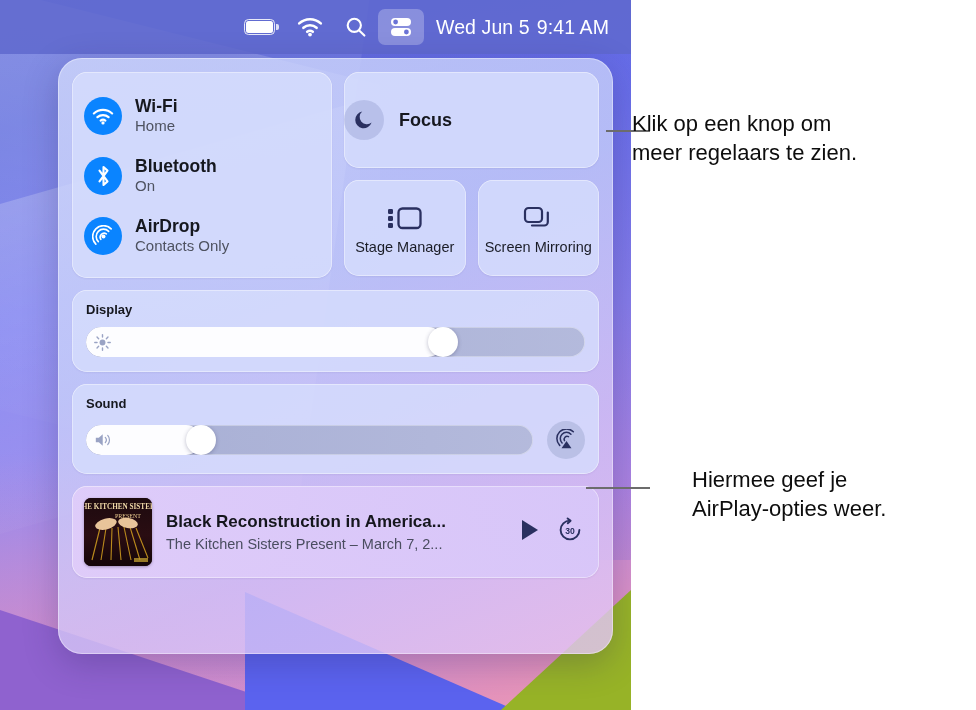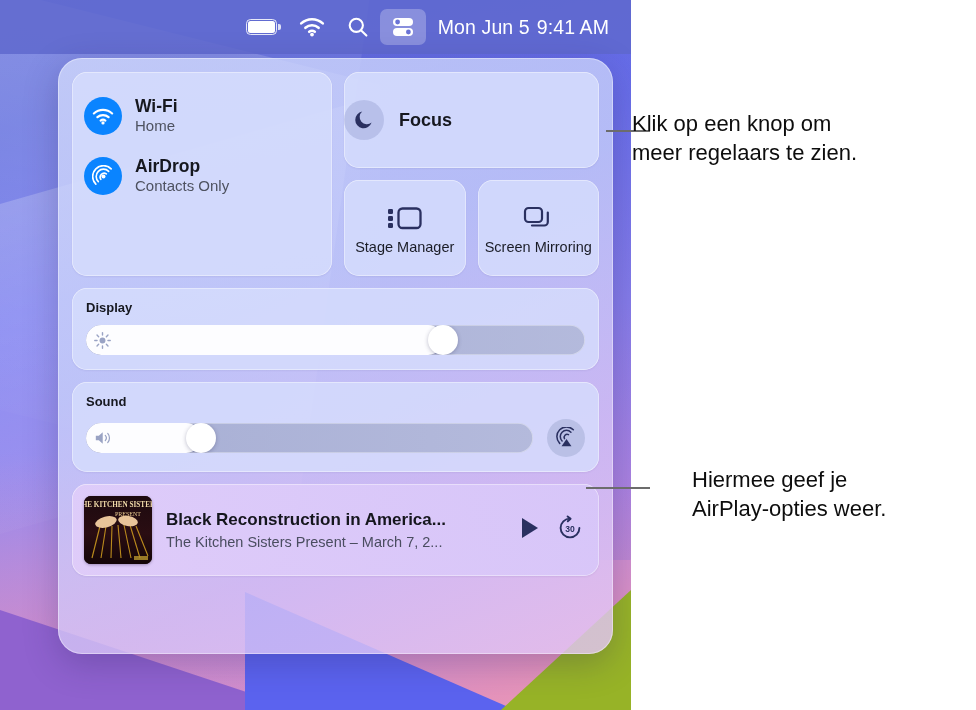--- a/index.html
+++ b/index.html
@@ -242,21 +242,21 @@
 
       <div class="mb-item active">
         <svg width="24" height="22" viewBox="0 0 24 22">
           <rect x="2" y="2" width="20" height="8" rx="4" fill="#ffffff"></rect>
           <circle cx="6.6" cy="6" r="2.4" fill="#6b74d6"></circle>
           <rect x="2" y="12" width="20" height="8" rx="4" fill="#ffffff"></rect>
           <circle cx="17.4" cy="16" r="2.4" fill="#6b74d6"></circle>
         </svg>
       </div>
 
-      <div class="mb-clock"><span>Mon Jun 5</span><span class="sp"></span><span>9:41 AM</span></div>
+      <div class="mb-clock"><span>Wed Jun 5</span><span class="sp"></span><span>9:41 AM</span></div>
     </div>
 
     <div id="cc">
 
       <div class="cc-row-top">
 
         <div class="tile tile-conn">
 
           <div class="conn-item">
             <span class="conn-ico">
@@ -268,20 +268,31 @@
                 </g>
                 <circle cx="13" cy="17.6" r="1.9" fill="#fff"></circle>
               </svg>
             </span>
             <span class="conn-txt">
               <span class="conn-title" style="display:block">Wi-Fi</span>
               <span class="conn-sub" style="display:block">Home</span>
             </span>
           </div>
 
+          <div class="conn-item">
+            <span class="conn-ico">
+              <svg width="15" height="22" viewBox="0 0 14 22">
+                <path d="M3 5.6 L11 16.4 L7 20 L7 2 L11 5.6 L3 16.4" fill="none" stroke="#fff" stroke-width="2.1" stroke-linejoin="round" stroke-linecap="round"></path>
+              </svg>
+            </span>
+            <span class="conn-txt">
+              <span class="conn-title" style="display:block">Bluetooth</span>
+              <span class="conn-sub" style="display:block">On</span>
+            </span>
+          </div>
 
           <div class="conn-item">
             <span class="conn-ico">
               <svg width="23" height="23" viewBox="0 0 24 24">
                 <g fill="none" stroke="#fff" stroke-width="1.7" stroke-linecap="round">
                   <path d="M6.6 17.4 A7.6 7.6 0 0 1 17.4 6.6"></path>
                   <path d="M9.2 15.0 A4.2 4.2 0 0 1 15.0 9.2"></path>
                   <path d="M4.0 20.0 A11.3 11.3 0 0 1 20.0 4.0"></path>
                 </g>
                 <circle cx="12" cy="12" r="2.1" fill="#fff"></circle>

